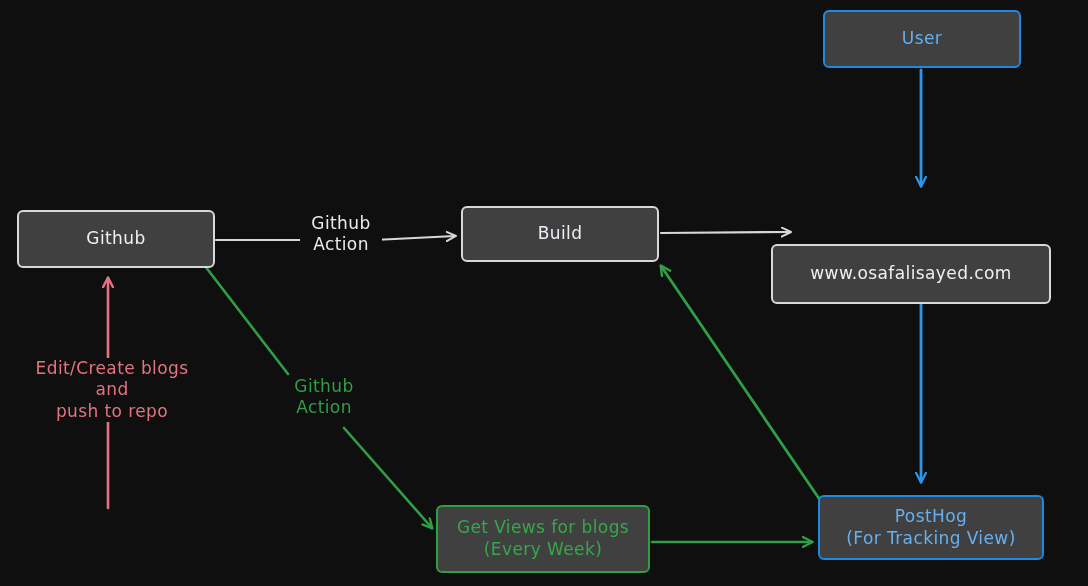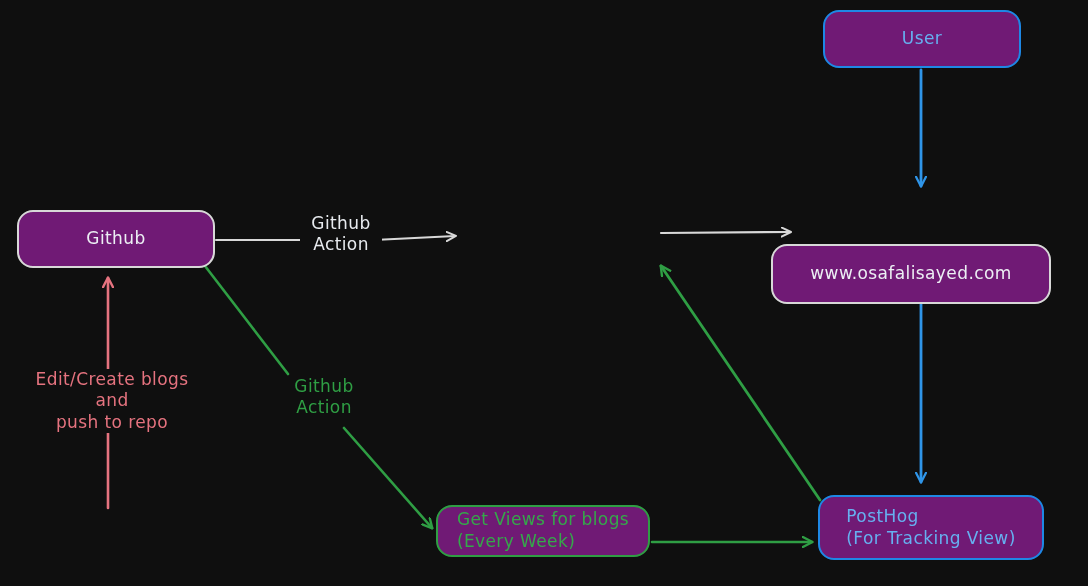--- a/index.html
+++ b/index.html
@@ -26,26 +26,26 @@
     top: 0;
     width: 1088px;
     height: 586px;
     pointer-events: none;
   }
   .node {
     position: absolute;
     box-sizing: border-box;
     border-style: solid;
     border-width: 2.5px;
-    border-radius: 16px;
-    background: #701a75;
+    border-radius: 6px;
+    background: #404040;
     display: flex;
     align-items: center;
     justify-content: center;
-    text-align: left;
+    text-align: center;
     line-height: 1.28;
     letter-spacing: 0.4px;
   }
   .node-label {
     display: block;
     white-space: pre-line;
   }
   .edge-label {
     position: absolute;
     text-align: center;
@@ -103,43 +103,46 @@
 
     <path d="M820,500 L661,266" fill="none" stroke="#2f9e44" stroke-width="2.8" stroke-linecap="round" marker-end="url(#arrow-green)"></path>
 
     <path d="M108,508 L108,278" fill="none" stroke="#e5737f" stroke-width="2.6" stroke-linecap="round" marker-end="url(#arrow-red)"></path>
   </svg>
 
   <div class="node c-white fs-17" style="left:17px; top:210px; width:198px; height:58px;">
     <span class="node-label">Github</span>
   </div>
 
+  <div class="node c-white fs-17" style="left:461px; top:206px; width:198px; height:56px;">
+    <span class="node-label">Build</span>
+  </div>
 
   <div class="node c-white fs-17" style="left:771px; top:196px; width:280px; height:60px;margin-top:48px;">
     <span class="node-label">www.osafalisayed.com</span>
   </div>
 
   <div class="node c-blue fs-17" style="left:823px; top:10px; width:198px; height:58px;">
     <span class="node-label">User</span>
   </div>
 
   <div class="node c-blue fs-17" style="left:818px; top:495px; width:226px; height:65px;">
     <span class="node-label">PostHog
 (For Tracking View)</span>
   </div>
 
-  <div class="node c-green fs-17" style="left:436px; top:505px; width:214px; height:52px;">
+  <div class="node c-green fs-17" style="left:436px; top:505px; width:214px; height:68px;">
     <span class="node-label">Get Views for blogs
 (Every Week)</span>
   </div>
 
 
   <div class="edge-label t-white fs-17" style="left:300px; top:213px; width:76px;">Github
 Action</div>
 
   <div class="edge-label t-green fs-17" style="left:282px; top:376px; width:78px;">Github
 Action</div>
 
-  <div class="edge-label t-red fs-17" style="left:14px; top:369px; width:190px;">Edit/Create blogs
+  <div class="edge-label t-red fs-17" style="left:14px; top:358px; width:190px;">Edit/Create blogs
 and
 push to repo</div>
 
 </div>
 
 </body></html>

